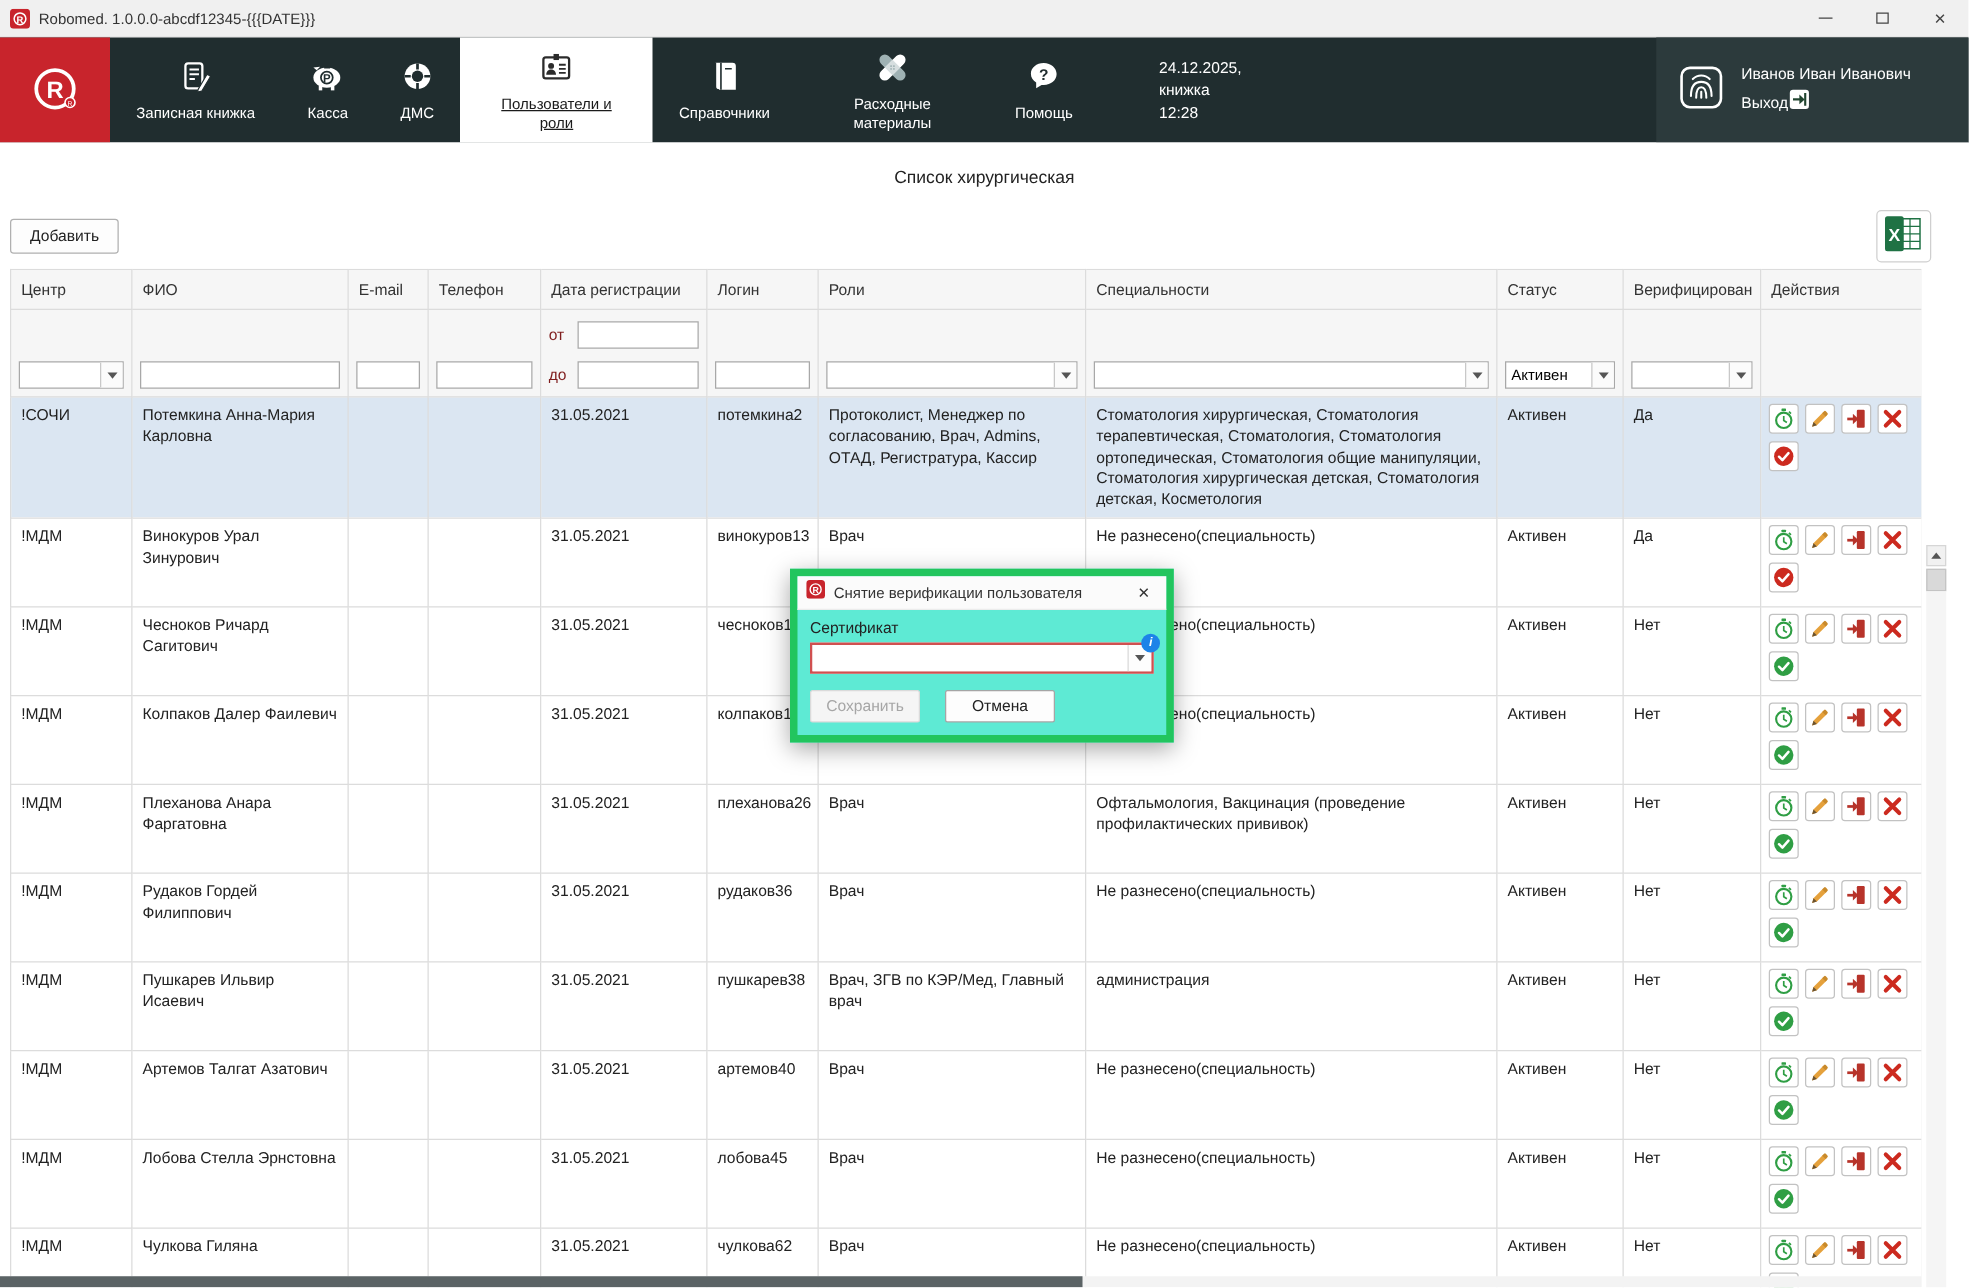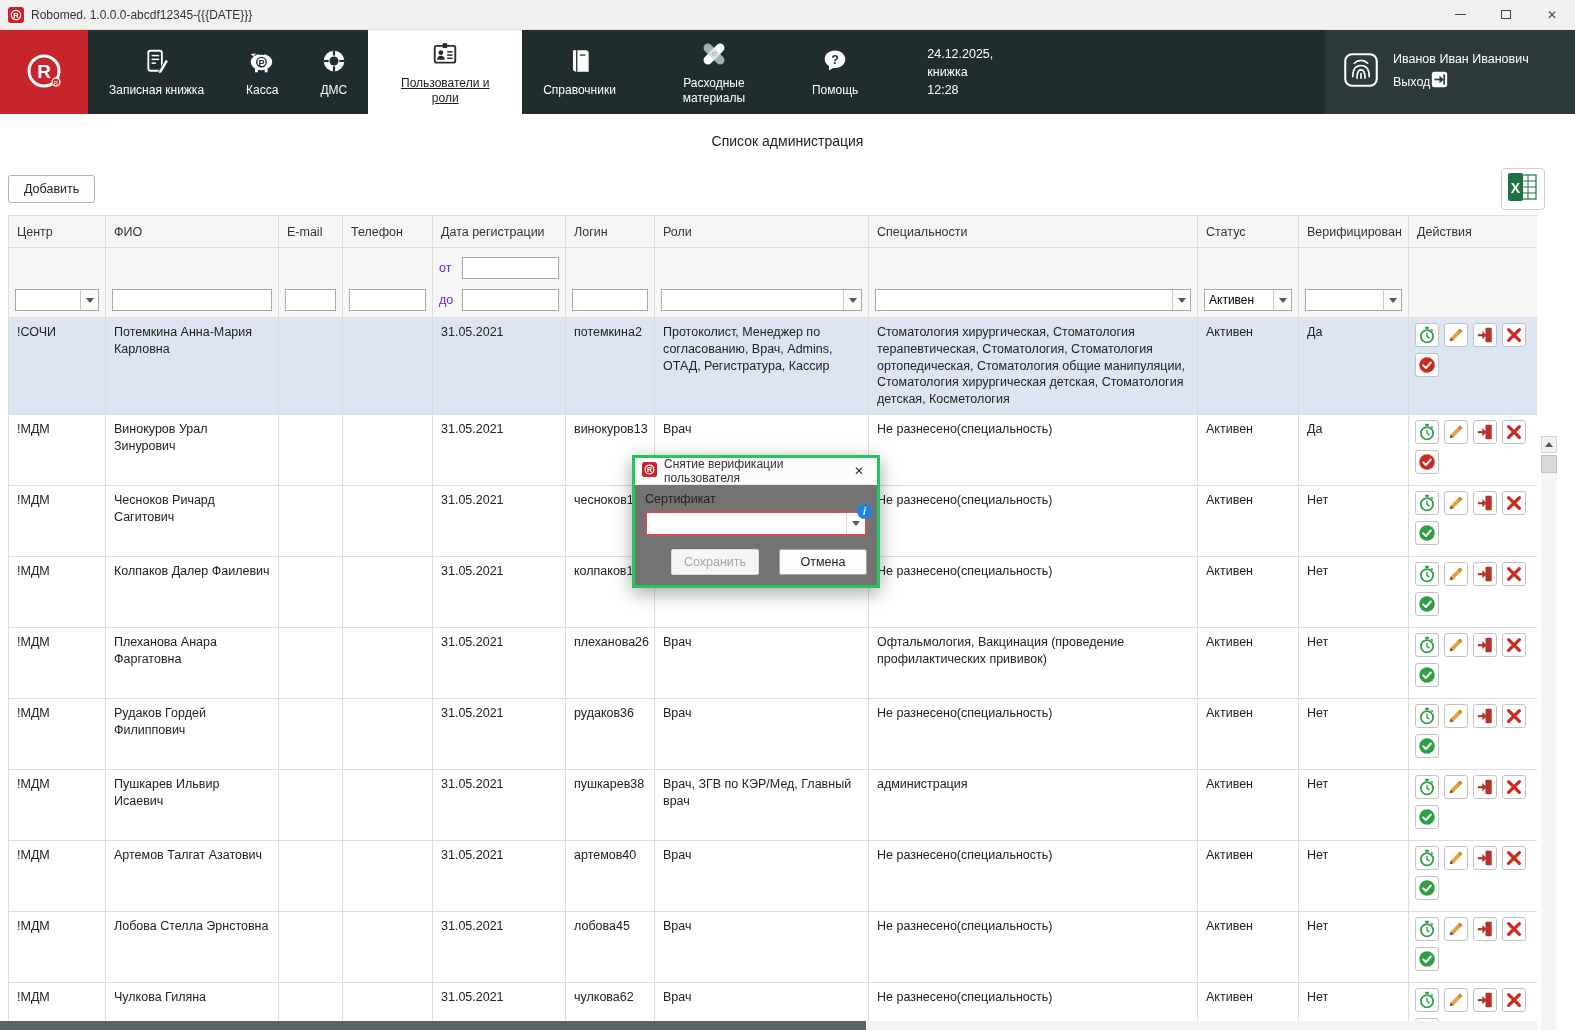--- a/index.html
+++ b/index.html
@@ -42,52 +42,52 @@
   tr.filter-row td { background:#f6f6f6; height:70px; vertical-align:bottom; padding:6px; }
   .f-input, .combo { height:22px; }
   .f-input { width:100%; border:1px solid #a8a8a8; font-size:12px; padding:0 4px; background:#fff; font-family:"Liberation Sans",sans-serif; }
   .combo { display:flex; border:1px solid #a8a8a8; background:#fff; align-items:stretch; }
   .combo input { flex:1; border:none; outline:none; font-size:12px; padding:0 4px; min-width:0; background:transparent; font-family:"Liberation Sans",sans-serif; }
   .chev { width:18px; display:flex; align-items:center; justify-content:center; border-left:1px solid #c8c8c8; background:#fbfbfb; cursor:pointer; }
   .tri-down { width:0; height:0; border-left:4px solid transparent; border-right:4px solid transparent; border-top:5px solid #555; }
   .tri-up { width:0; height:0; border-left:4px solid transparent; border-right:4px solid transparent; border-bottom:5px solid #555; }
   .date-filters { display:flex; flex-direction:column; gap:10px; }
   .dline { display:flex; align-items:center; gap:7px; }
-  .dline span { font-size:12.5px; color:#6d28d9; width:16px; }
+  .dline span { font-size:12.5px; color:#7f1d1d; width:16px; }
   .dline input { flex:1; }
 
   tbody td { vertical-align:top; padding:6px 8px; line-height:1.34; height:70px; background:#fff; }
   tr.selected td { background:#dbe6f2; }
   .actions-cell { padding:5px 4px 5px 6px !important; }
   .action-row { display:flex; gap:5px; margin-bottom:6px; }
   .icon-btn { width:24px; height:24px; background:#fff; border:1px solid #c2c2c2; border-radius:3px; display:flex; align-items:center; justify-content:center; cursor:pointer; padding:0; }
   .icon-btn svg { display:block; }
   .verify-circle { fill:#2f9e44; }
   .verified-red .verify-circle { fill:#cc2a1f; }
 
   
   .vscroll { position:absolute; right:18px; top:322px; width:16px; height:694px; display:flex; flex-direction:column; z-index:5; }
   .vs-btn { height:17px; background:#f1f1f1; border:1px solid #d6d6d6; display:flex; align-items:center; justify-content:center; cursor:pointer; }
   .vs-thumb { height:18px; background:#d9d9d9; border:1px solid #c4c4c4; margin-top:2px; cursor:grab; }
   .vs-track { flex:1; background:#f5f5f5; }
   .hscroll { position:absolute; left:0; bottom:0; width:1537px; height:9px; background:#f3f3f3; z-index:5; }
   .hs-thumb { width:866px; height:9px; background:#5b6365; cursor:grab; }
 
   
-  .modal { position:absolute; left:632px; top:455px; width:248px; background:#737373; border:3px solid #22c55e; box-shadow:0 5px 18px rgba(0,0,0,0.35); z-index:100; }
+  .modal { position:absolute; left:632px; top:455px; width:307px; background:#5eead4; border:6px solid #22c55e; box-shadow:0 5px 18px rgba(0,0,0,0.35); z-index:100; }
   .modal-titlebar { height:27px; display:flex; align-items:center; gap:7px; padding:0 7px; background:#fbfbfb; border-bottom:1px solid #ececec; }
   .modal-title { font-size:12px; color:#333; flex:1; }
   .modal-close { width:22px; height:22px; display:flex; align-items:center; justify-content:center; font-size:12px; color:#333; cursor:pointer; }
   .modal-body { padding:7px 10px 10px 10px; }
   .cert-label { font-size:12.5px; color:#222; margin-bottom:5px; }
   .cert-combo { position:relative; display:flex; height:25px; border:2px solid #d05050; background:#fff; align-items:stretch; }
   .cert-combo input { flex:1; border:none; outline:none; padding:0 5px; font-size:12px; min-width:0; font-family:"Liberation Sans",sans-serif; }
   .cert-chev { width:19px; display:flex; align-items:center; justify-content:center; border-left:1px solid #d9d9d9; background:#fdfdfd; cursor:pointer; }
   .info-badge { position:absolute; right:-7px; top:-9px; width:15px; height:15px; border-radius:50%; background:#1d83e8; color:#fff; font-size:10px; font-weight:bold; display:flex; align-items:center; justify-content:center; font-style:italic; }
-  .modal-buttons { display:flex; justify-content:flex-end; gap:20px; margin-top:13px; }
+  .modal-buttons { display:flex; gap:20px; margin-top:13px; }
   .m-btn { width:88px; height:26px; font-size:12.5px; border-radius:2px; font-family:"Liberation Sans",sans-serif; }
   .m-btn.save { background:#f5f5f5; border:1px solid #dadada; color:#a6a6a6; }
   .m-btn.cancel { background:#fdfdfd; border:1px solid #a5a5a5; color:#222; cursor:pointer; }
 </style>
 </head>
 <body>
 
 <div class="app">
 
   <div class="titlebar">
@@ -245,21 +245,21 @@
                 <path d="M10 5.5 L15 10 L10 14.5z" fill="#20442f"></path>
                 <rect x="14.5" y="4" width="2" height="12" fill="#20442f"></rect>
               </svg>
           </span>
         </div>
       </div>
     </div>
   </div>
 
   <div class="content">
-    <div class="page-title">Список администрация</div>
+    <div class="page-title">Список хирургическая</div>
     <button class="add-btn">Добавить</button>
     <div class="excel-btn">
       <span>
         <svg width="32" height="30" viewBox="0 0 32 30">
             <rect x="13" y="3" width="16" height="24" fill="#fff" stroke="#1f7244" stroke-width="1.2"></rect>
             <g stroke="#1f7244" stroke-width="1">
               <line x1="13" y1="9" x2="29" y2="9"></line>
               <line x1="13" y1="15" x2="29" y2="15"></line>
               <line x1="13" y1="21" x2="29" y2="21"></line>
               <line x1="21" y1="3" x2="21" y2="27"></line>

